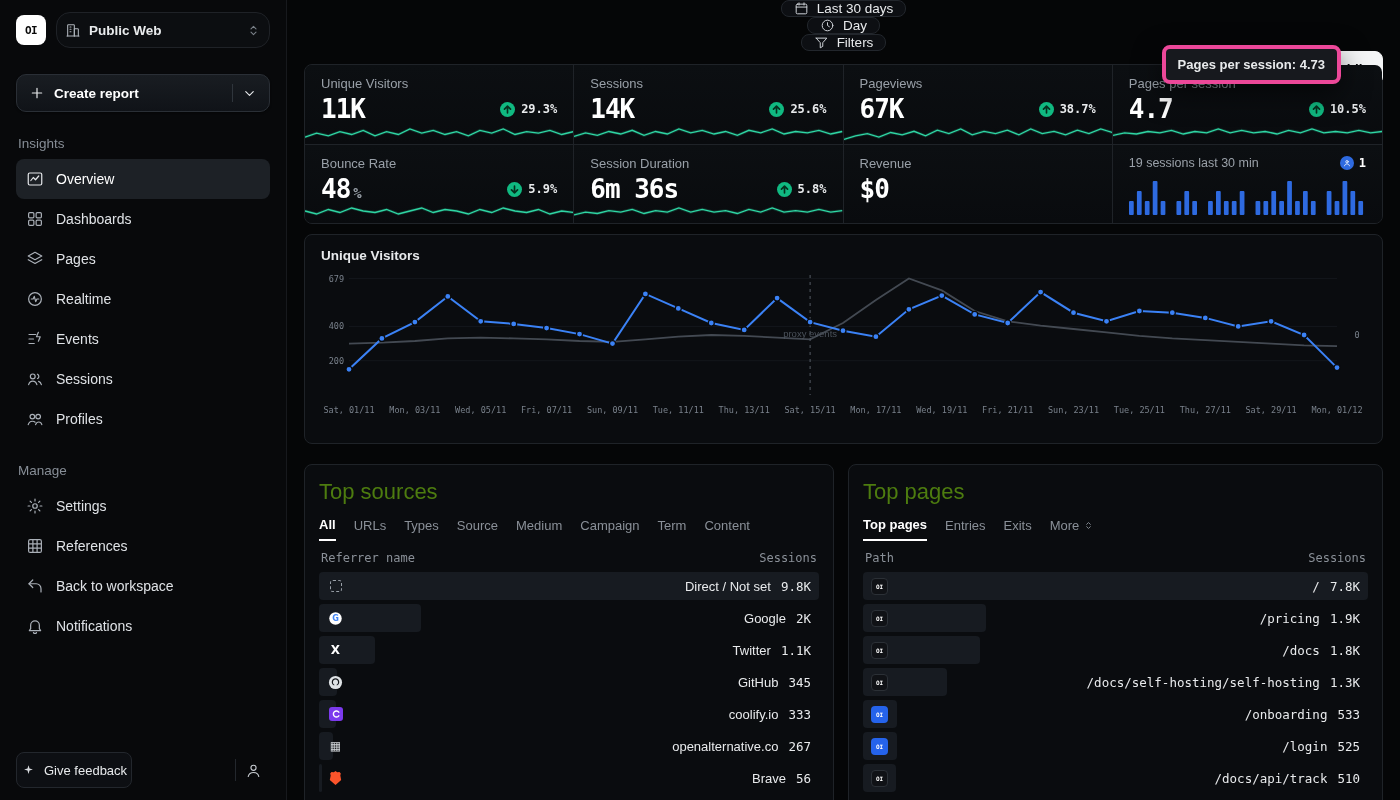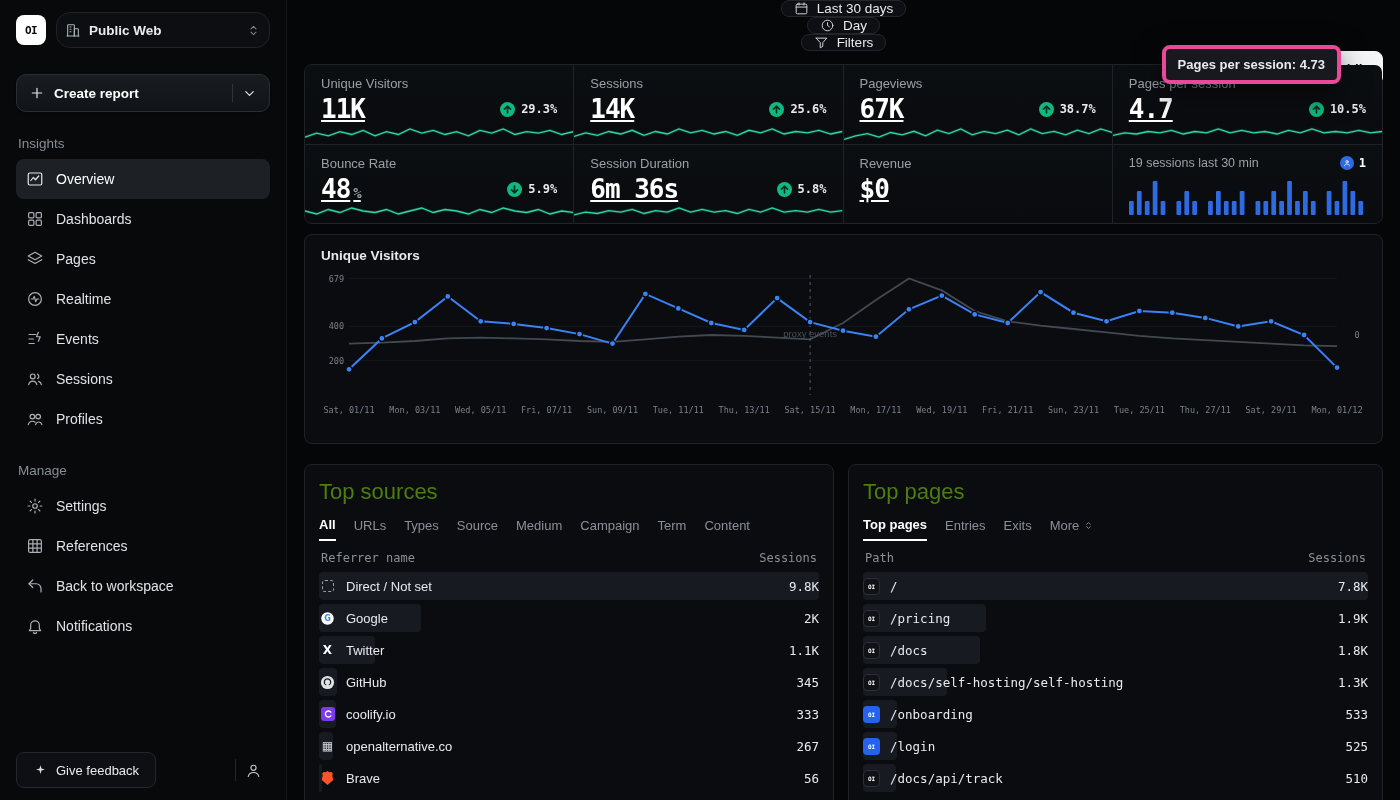--- a/index.html
+++ b/index.html
@@ -29,21 +29,21 @@
 
   .section-label { margin:24px 2px 8px; font-size:13.5px; color:#878e97; }
   .nav-item { height:40px; border-radius:8px; display:flex; align-items:center; gap:12px;
     padding:0 10px; font-size:14px; color:#dfe2e6; cursor:pointer; }
   .nav-item .nicon { color:#aab0b8; display:flex; }
   .nav-item.active { background:#1d2126; color:#fff; }
   .nav-item.active .nicon { color:#e5e7ea; }
 
   .side-bottom { margin-top:auto; display:flex; align-items:center; }
   .feedback-btn { height:36px; border:1px solid #23272d; background:#0d0f13; border-radius:8px;
-    display:flex; align-items:center; gap:8px; padding:0 16px; font-size:13px; color:#e8eaec; cursor:pointer; }
+    display:flex; align-items:center; gap:8px; padding:0 4px; font-size:13px; color:#e8eaec; cursor:pointer; }
   .feedback-btn .ficon { color:#d8dbdf; display:flex; }
   .sb-div { width:1px; height:22px; background:#23272d; margin-left:auto; }
   .profile-btn { width:34px; height:34px; border:none; background:transparent; color:#c6cad0;
     display:flex; align-items:center; justify-content:center; cursor:pointer; }
 
   
   .main { margin-left:287px; padding:0 17px; }
   .topbar { height:64px; display:flex; align-items:center; gap:0;flex-direction:column; }
   .tbtn { height:34px; border-radius:8px; border:1px solid #22262c; background:#0d0f13;
     display:flex; align-items:center; gap:8px; padding:0 12px; font-size:13.5px; color:#e8eaec; cursor:pointer; }
@@ -63,21 +63,21 @@
 
   
   .metric-grid { display:grid; grid-template-columns:repeat(4,1fr); grid-auto-rows:79px;
     border:1px solid #1f2328; border-radius:8px; overflow:hidden; background:#0a0c0f; }
   .mcell { position:relative; padding:11px 16px; border-right:1px solid #1f2328;
     background:linear-gradient(180deg,#0c0f12,#090b0e); overflow:hidden; cursor:pointer; }
   .mcell:nth-child(4n) { border-right:none; }
   .mcell.r2 { border-top:1px solid #1f2328; }
   .mlabel { font-size:13px; color:#99a0a8; }
   .mrow { display:flex; align-items:center; justify-content:space-between; margin-top:3px; }
-  .mvalue { font:700 26px "DejaVu Sans Mono", monospace; color:#fff; letter-spacing:-1px;text-decoration:underline; }
+  .mvalue { font:700 26px "DejaVu Sans Mono", monospace; color:#fff; letter-spacing:-1px; }
   .msuffix { font:600 14px "DejaVu Sans Mono", monospace; color:#99a0a8; margin-left:3px; }
   .mdelta { display:flex; align-items:center; gap:6px; font:600 12px "DejaVu Sans Mono", monospace;
     color:#e8eaec; }
   .delta-ic { width:15px; height:15px; border-radius:50%; background:#10b981; display:flex;
     align-items:center; justify-content:center; }
   .mspark { position:absolute; left:0; right:0; bottom:-1px; height:20px; }
   .mspark svg { width:100%; height:100%; }
   .live-head { display:flex; justify-content:space-between; align-items:flex-start; }
   .live-label { font-size:12.5px; color:#99a0a8; }
   .live-badge { display:flex; align-items:center; gap:5px; font:600 12px "DejaVu Sans Mono", monospace;
@@ -99,21 +99,21 @@
   .tcard.sources { width:530px; flex:0 0 auto; }
   .tcard.pages { flex:1; }
   .tcard-title { font-size:22px; font-weight:400; color:#4d7c0f; }
   .tabs { display:flex; gap:18px; margin-top:12px; }
   .tab { font-size:13px; color:#8a9098; padding-bottom:7px; cursor:pointer; display:flex;
     align-items:center; gap:4px; }
   .tab.active { color:#fff; border-bottom:2px solid #fff; font-weight:600; }
   .thead { display:flex; justify-content:space-between; margin:10px 2px 6px;
     font:12px "DejaVu Sans Mono", monospace; color:#8a9098; }
   .trow { position:relative; height:30px; margin-bottom:2px; display:flex; align-items:center;
-    gap:10px; padding:0 0; cursor:pointer; }
+    gap:10px; padding:0 8px; cursor:pointer;text-align:right; }
   .trow-fill { position:absolute; left:0; top:1px; bottom:1px; background:#171b21; border-radius:4px; }
   .trow > *:not(.trow-fill) { position:relative; }
   .trow-name { flex:1; font-size:13px; color:#e8eaec; white-space:nowrap; overflow:hidden; }
   .pages .trow-name { font-family:"DejaVu Sans Mono", monospace; font-size:12.5px; }
   .trow-val { font:12.5px "DejaVu Sans Mono", monospace; color:#e8eaec; }
   .fav { width:17px; height:17px; display:flex; align-items:center; justify-content:center; flex:0 0 auto; }
   .oi-ic { width:17px; height:17px; border-radius:4px; display:flex; align-items:center;
     justify-content:center; font:800 6px "DejaVu Sans Mono", monospace; flex:0 0 auto; }
   .oi-dark { background:#101216; border:1px solid #2b3036; color:#fff; }
   .oi-blue { background:#2563eb; color:#fff; }

